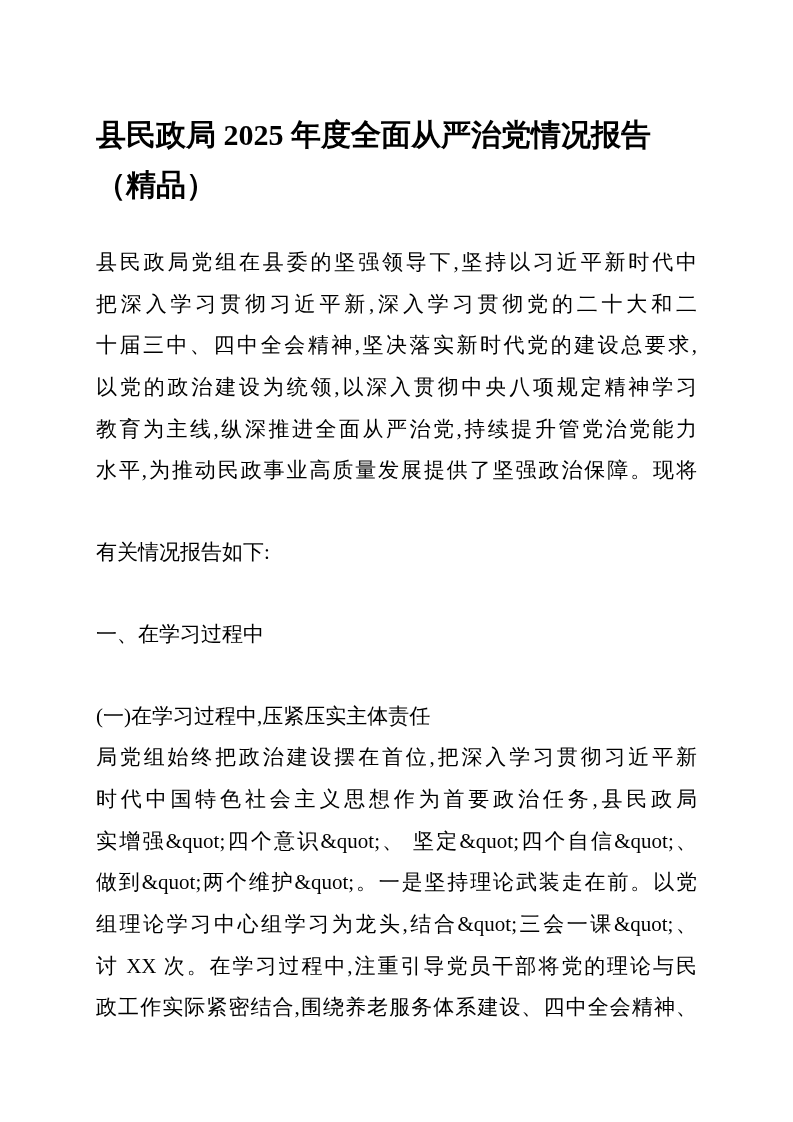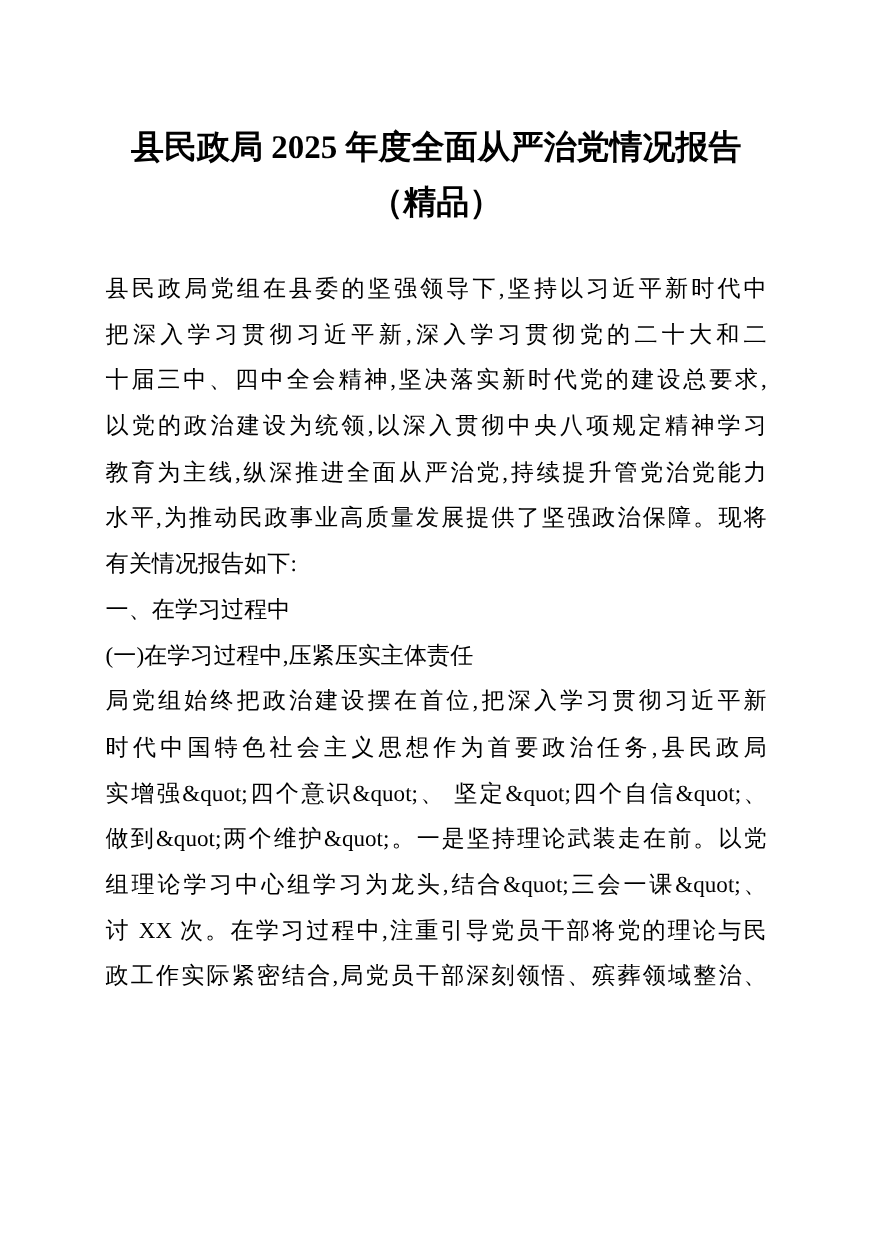--- a/index.html
+++ b/index.html
@@ -14,21 +14,20 @@
     box-sizing: border-box;
     padding-top: 110px;
     background: #ffffff;
     color: #000000;
     font-family: "Liberation Serif", "DejaVu Serif", serif;
     overflow: hidden;
   }
   .doc-title {
     width: 601px;
     margin: 0 auto;
-    text-align: center;
     font-size: 30px;
     line-height: 50px;
     font-weight: 700;
   }
   .doc-body {
     width: 601px;
     margin: 32px auto 0 auto;
     font-size: 21px;
     line-height: 41.7px;
   }
@@ -37,20 +36,21 @@
     overflow: hidden;
   }
   .line.j {
     text-align: justify;
     text-align-last: justify;
     text-justify: inter-character;
   }
   .line.l {
     text-align: right;
     text-align-last: left;
+    margin-top: 40px;
   }
 </style>
 </head>
 <body>
 
 <div class="page">
 
   <div class="doc-title">
     <div class="title-line">县民政局 2025 年度全面从严治党情况报告</div>
     <div class="title-line">（精品）</div>
@@ -65,16 +65,16 @@
     <div class="line j">水平,为推动民政事业高质量发展提供了坚强政治保障。现将</div>
     <div class="line l">有关情况报告如下:</div>
     <div class="line l">一、在学习过程中</div>
     <div class="line l">(一)在学习过程中,压紧压实主体责任</div>
     <div class="line j">局党组始终把政治建设摆在首位,把深入学习贯彻习近平新</div>
     <div class="line j">时代中国特色社会主义思想作为首要政治任务,县民政局</div>
     <div class="line j">实增强&amp;quot;四个意识&amp;quot;、 坚定&amp;quot;四个自信&amp;quot;、</div>
     <div class="line j">做到&amp;quot;两个维护&amp;quot;。一是坚持理论武装走在前。以党</div>
     <div class="line j">组理论学习中心组学习为龙头,结合&amp;quot;三会一课&amp;quot;、</div>
     <div class="line j">讨 XX 次。在学习过程中,注重引导党员干部将党的理论与民</div>
-    <div class="line j">政工作实际紧密结合,局党员干部深刻领悟、殡葬领域整治、</div>
+    <div class="line j">政工作实际紧密结合,围绕养老服务体系建设、四中全会精神、</div>
   </div>
 
 </div>
 
 </body></html>

